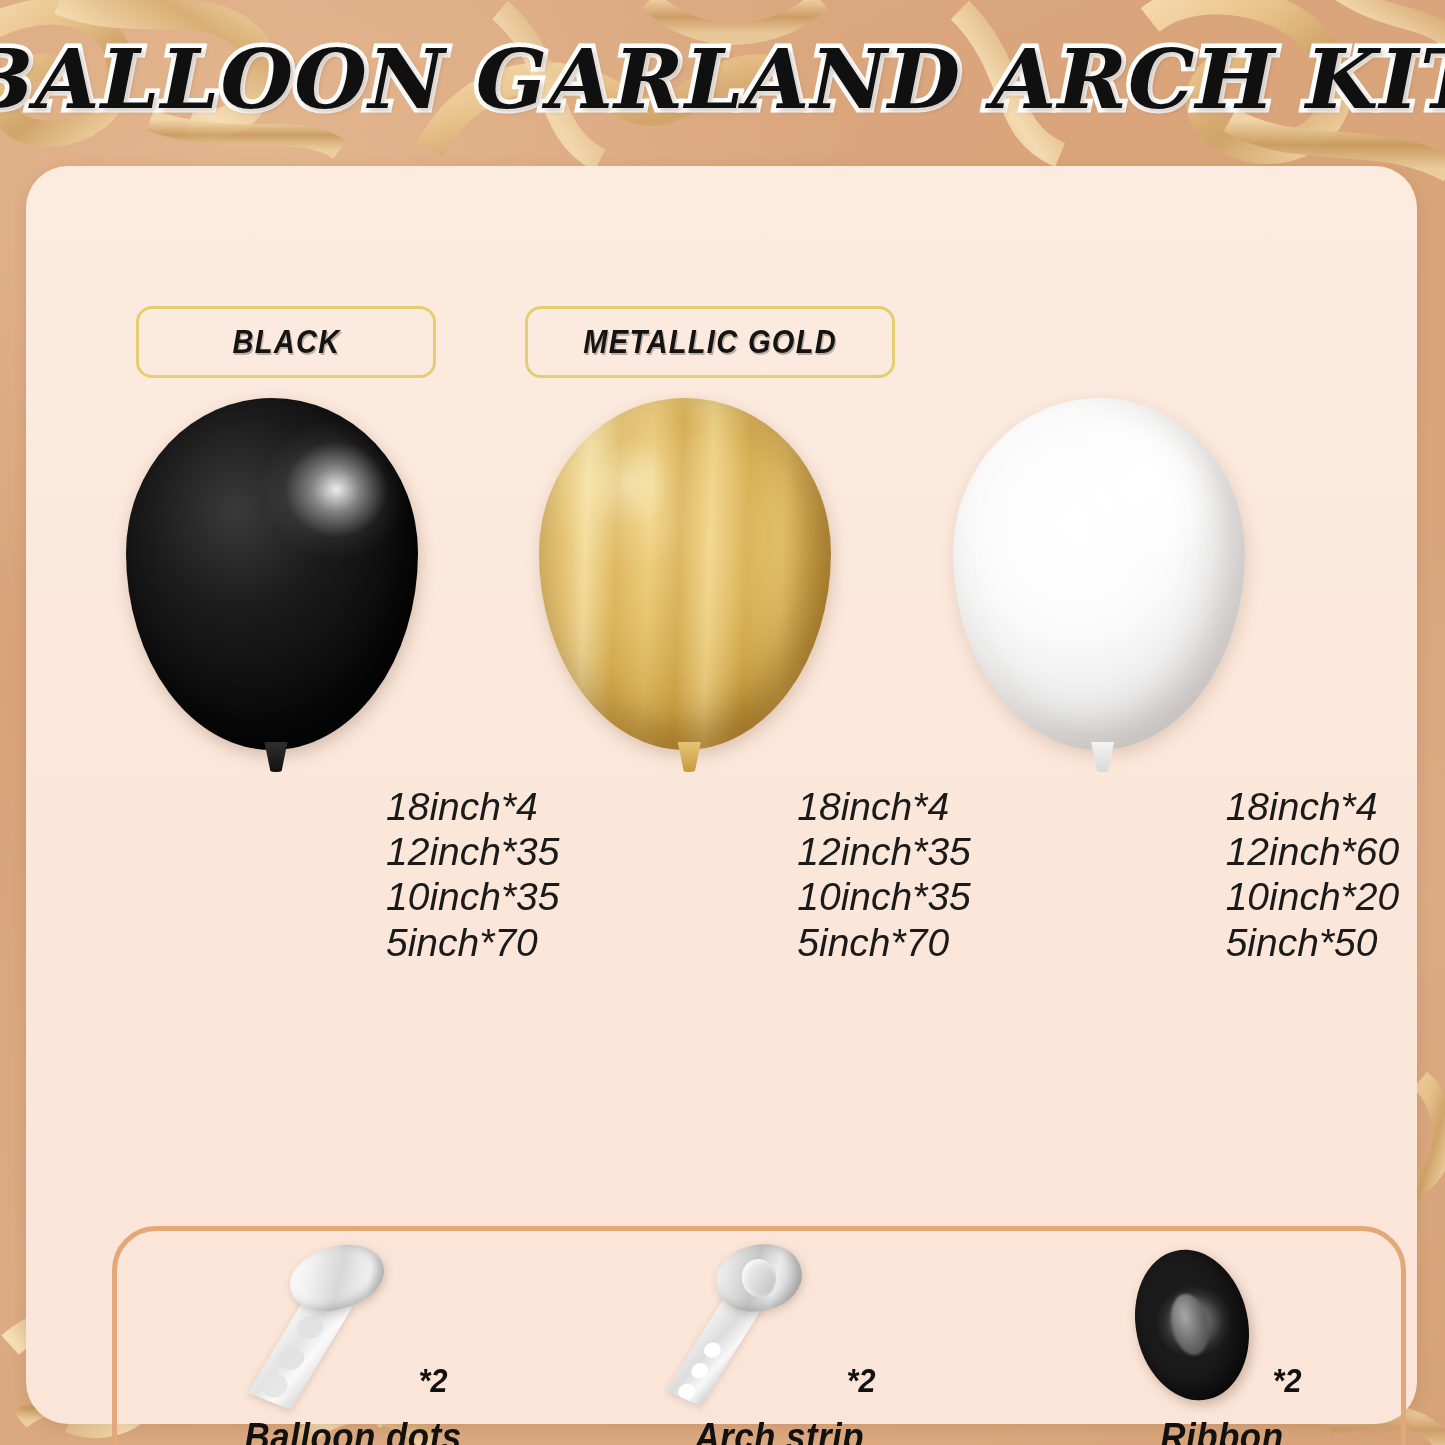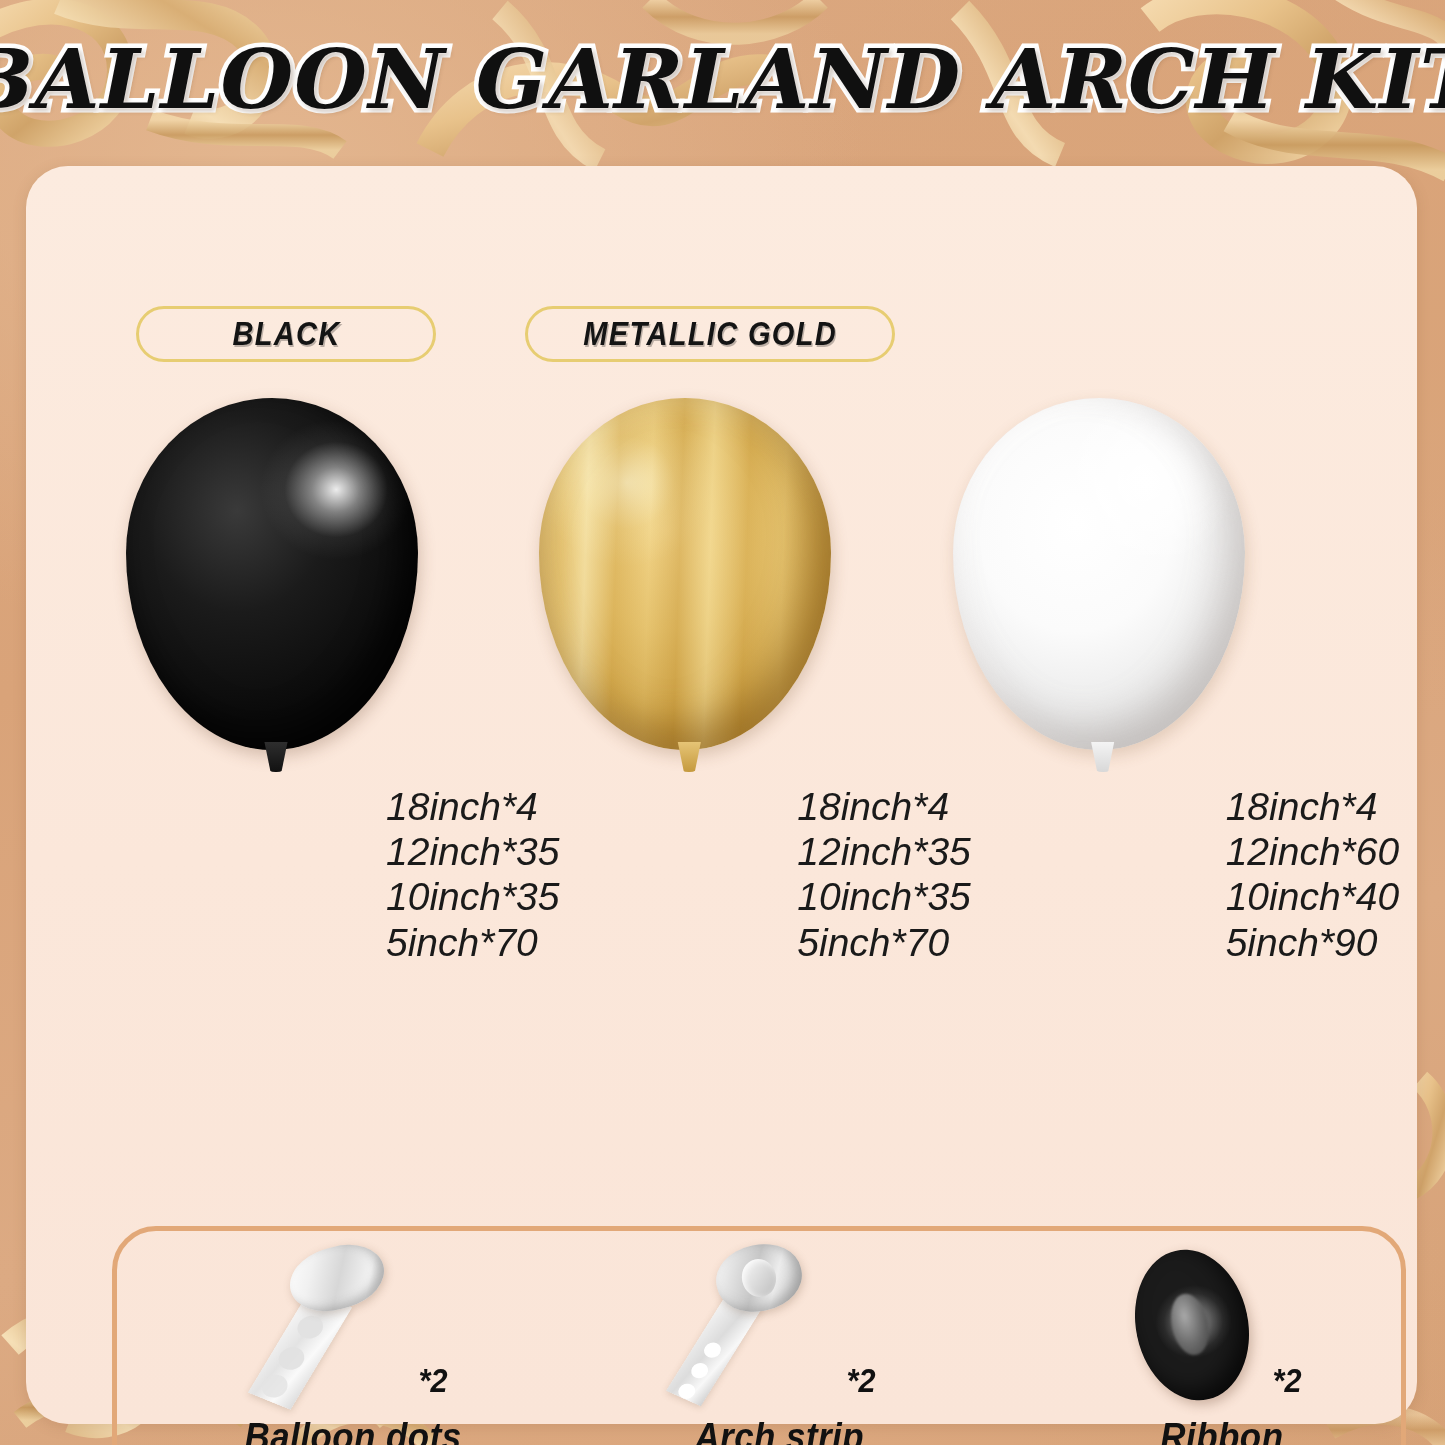--- a/index.html
+++ b/index.html
@@ -84,23 +84,23 @@
     display: flex;
   }
   .col {
     position: relative;
     flex: 1 1 0;
   }
 
   .pill {
     position: absolute;
     top: 0;
-    height: 56px;
+    height: 72px;
     border: 3px solid #e7cd72;
-    border-radius: 28px;
+    border-radius: 16px;
     background: transparent;
     display: flex;
     align-items: center;
     justify-content: center;
     box-sizing: border-box;
   }
   .col-black .pill { left: 50px; width: 300px; }
   .col-gold  .pill { left: 16px; width: 370px; text-align: right; }
   .col-white .pill { left: 47px; width: 280px; }
 
@@ -453,22 +453,22 @@
       </div>
 
       <div class="col col-white">
         <div class="balloon-wrap">
           <div class="balloon balloon-white"></div>
           <div class="neck"></div>
         </div>
         <div class="sizes">
           <div>18inch*4</div>
           <div>12inch*60</div>
-          <div>10inch*40</div>
-          <div>5inch*90</div>
+          <div>10inch*20</div>
+          <div>5inch*50</div>
         </div>
       </div>
 
     </div>
 
     <div id="accessories">
 
       <div class="acc acc-1">
         <div class="acc-art">
           <div class="tail-dots"></div>

